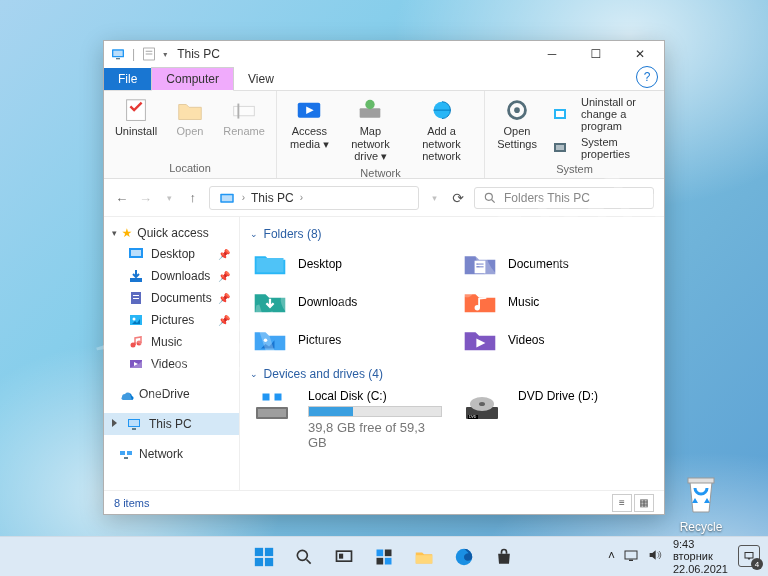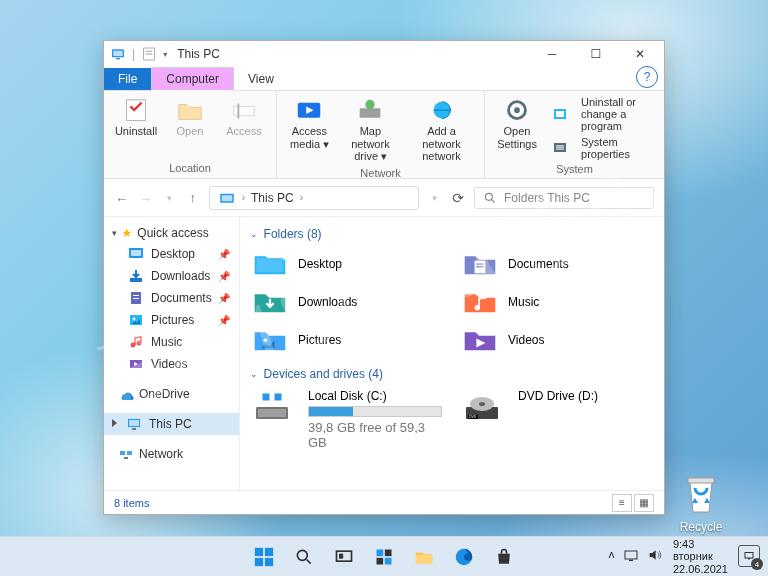--- a/index.html
+++ b/index.html
@@ -148,21 +148,21 @@
             </div>
           <div class="rl">Open</div>
         </div>
         <div class="rbtn dis">
           <div class="ricon">
               <svg viewBox="0 0 32 28">
                 <rect x="5" y="10" width="22" height="10" fill="#fff" stroke="#aaa"></rect>
                 <rect x="9" y="7" width="2" height="16" fill="#555"></rect>
               </svg>
             </div>
-          <div class="rl">Access</div>
+          <div class="rl">Rename</div>
         </div>
       </div>
       <div class="glabel">Location</div>
     </div>
 
     <div class="rgrp">
       <div class="row">
         <div class="rbtn">
           <div class="ricon">
               <svg viewBox="0 0 32 28">

